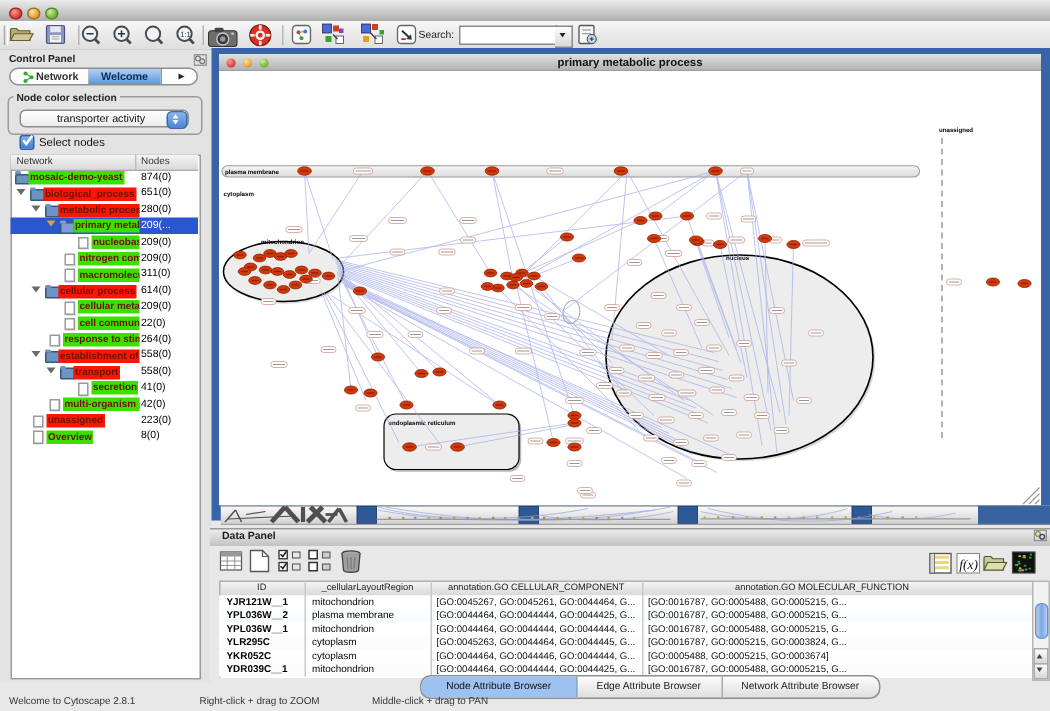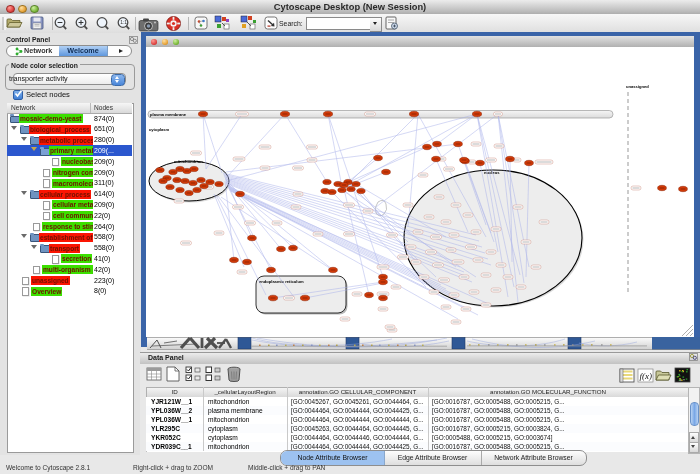--- a/index.html
+++ b/index.html
@@ -10,22 +10,20 @@
 <div id="app">
 
 <div class="abs" style="left:0;top:0;width:700px;height:14px;
   background:linear-gradient(#ececec,#bcbcbc 80%,#adadad);border-bottom:1px solid #6f6f6f;"></div>
 <div class="abs" style="left:6px;top:4.5px;width:6.5px;height:6.5px;border-radius:50%;
   background:radial-gradient(circle at 35% 30%,#ff9a94,#df4744 60%,#b5231f);border:0.5px solid #9a2b28;"></div>
 <div class="abs" style="left:18px;top:4.5px;width:6.5px;height:6.5px;border-radius:50%;
   background:radial-gradient(circle at 35% 30%,#ffe0a0,#e8a63d 60%,#c07d1c);border:0.5px solid #9d7424;"></div>
 <div class="abs" style="left:30px;top:4.5px;width:6.5px;height:6.5px;border-radius:50%;
   background:radial-gradient(circle at 35% 30%,#cdf0a0,#7fbb3f 60%,#5a9423);border:0.5px solid #5d8430;"></div>
-<div class="abs" style="left:0;top:1px;width:700px;height:13px;text-align:center;
-  font-size:9.3px;font-weight:bold;color:#2a2a2a;line-height:13px;">Cytoscape Desktop (New Session)</div>
 
 <div class="abs" style="left:0;top:14px;width:700px;height:19px;
   background:linear-gradient(#f7f7f7,#dedede);border-bottom:1px solid #989898;"></div>
 <div class="abs" style="left:0;top:14px;width:700px;height:19px;">
       <svg width="700" height="19" viewBox="0 0 700 19" style="position:absolute;left:0;top:0;">
         <line x1="3" y1="3" x2="3" y2="16" stroke="#aaa" stroke-width="1"></line>
         <line x1="5" y1="3" x2="5" y2="16" stroke="#fff" stroke-width="1"></line>
         <g transform="translate(7,3)">
           <path d="M0 10 L0 3 Q0 2 1 2 L4 2 L5.5 3.5 L13 3.5 L13 10 Z" fill="#b4ac6e" stroke="#655f2c" stroke-width="0.8"></path>
           <path d="M0 10 L2.5 5.5 L15 5.5 L12.5 10 Z" fill="#cec89a" stroke="#655f2c" stroke-width="0.8"></path>
@@ -139,21 +137,21 @@
         <path d="M2 2 L6 4.5 L2 7" fill="none" stroke="#2fae2f" stroke-width="0.7"></path>
       </svg>
   <div class="abs" style="left:17px;top:0;width:35px;height:10px;font-size:7.2px;font-weight:bold;color:#333;line-height:10px;">Network</div>
   <div class="abs" style="left:52px;top:0;width:48px;height:10px;text-align:center;font-size:7.2px;font-weight:bold;color:#0e2c55;line-height:10px;">Welcome</div>
   <div class="abs" style="left:112px;top:2.5px;width:0;height:0;border-top:2.8px solid transparent;border-bottom:2.8px solid transparent;border-left:4.2px solid #222;"></div>
 </div>
 
 <div class="abs" style="left:5px;top:64px;width:128px;height:24px;border:1px solid #9a9a9a;border-radius:4px;"></div>
 <div class="abs" style="left:9px;top:62px;background:#e3e3e3;padding:0 2px;font-size:6.8px;font-weight:bold;color:#222;">Node color selection</div>
 <div class="abs" style="left:13px;top:73px;width:111px;height:10px;background:linear-gradient(#ffffff,#ececec);border:1px solid #8e8e8e;border-radius:4px;"></div>
-<div class="abs" style="left:9px;top:73px;font-size:7.2px;color:#111;line-height:11px;">transporter activity</div>
+<div class="abs" style="left:38px;top:73px;font-size:7.2px;color:#111;line-height:11px;">transporter activity</div>
 <div class="abs" style="left:111px;top:74px;width:12px;height:9.5px;background:linear-gradient(#8ab6ee,#4a86d8);border:1px solid #3a6aaa;border-radius:3.5px;"></div>
 <div class="abs" style="left:114.5px;top:76px;width:0;height:0;border-left:2.5px solid transparent;border-right:2.5px solid transparent;border-bottom:3px solid #fff;"></div>
 <div class="abs" style="left:114.5px;top:80px;width:0;height:0;border-left:2.5px solid transparent;border-right:2.5px solid transparent;border-top:3px solid #fff;"></div>
 
 <div class="abs" style="left:13px;top:90px;width:8px;height:8px;background:linear-gradient(#7fb0ea,#3f7fd6);border:1px solid #2f5fa6;border-radius:2px;"></div>
 <svg class="abs" style="left:13px;top:88px;" width="11" height="11" viewBox="0 0 11 11">
       <path d="M2.5 5.5 L4.5 8 L8.5 2.5" fill="none" stroke="#fff" stroke-width="1.6"></path>
     </svg>
 <div class="abs" style="left:26px;top:90px;font-size:7.6px;color:#111;">Select nodes</div>
 
@@ -231,20 +229,22 @@
       <div style="position:absolute;left:24px;top:286.7px;height:9px;max-width:60px;overflow:hidden;white-space:nowrap;background:#3cdf00;color:#6e1200;font-size:6.6px;font-weight:bold;line-height:9px;padding:0 1px;">Overview</div>
       <div style="position:absolute;left:87px;top:286.4px;color:#000;font-size:7px;line-height:9px;">8(0)</div>
 </div>
 
 <div class="abs" style="left:141px;top:32px;width:559px;height:315px;background:#3a64a8;"></div>
 <div class="abs" style="left:146px;top:36px;width:548px;height:11px;
   background:linear-gradient(#e2e2e2,#b0b0b0);border-bottom:1px solid #777;"></div>
 <div class="abs" style="left:151px;top:39px;width:5.5px;height:5.5px;border-radius:50%;background:radial-gradient(circle at 35% 30%,#ff9a94,#df4744 60%,#b5231f);"></div>
 <div class="abs" style="left:162px;top:39px;width:5.5px;height:5.5px;border-radius:50%;background:radial-gradient(circle at 35% 30%,#ffe0a0,#e8a63d 60%,#c07d1c);"></div>
 <div class="abs" style="left:173px;top:39px;width:5.5px;height:5.5px;border-radius:50%;background:radial-gradient(circle at 35% 30%,#cdf0a0,#7fbb3f 60%,#5a9423);"></div>
+<div class="abs" style="left:146px;top:36px;width:548px;height:11px;text-align:center;
+  font-size:7.6px;font-weight:bold;color:#111;line-height:11px;">primary metabolic process</div>
 <svg width="548" height="290" viewBox="0 0 548 290" style="position:absolute;left:146px;top:47px;">
       <defs>
         <linearGradient id="gband" x1="0" y1="0" x2="0" y2="1">
           <stop offset="0" stop-color="#f5f5f5"></stop>
           <stop offset="1" stop-color="#dcdcdc"></stop>
         </linearGradient>
       </defs>
       <rect x="0" y="0" width="548" height="290" fill="#ffffff"></rect>
       <ellipse cx="348.5" cy="192.5" rx="89" ry="68" fill="#b9b9b9" opacity="0.55"></ellipse>
       <ellipse cx="347" cy="191" rx="89" ry="68" fill="#ededed" stroke="#000" stroke-width="1.1"></ellipse>

